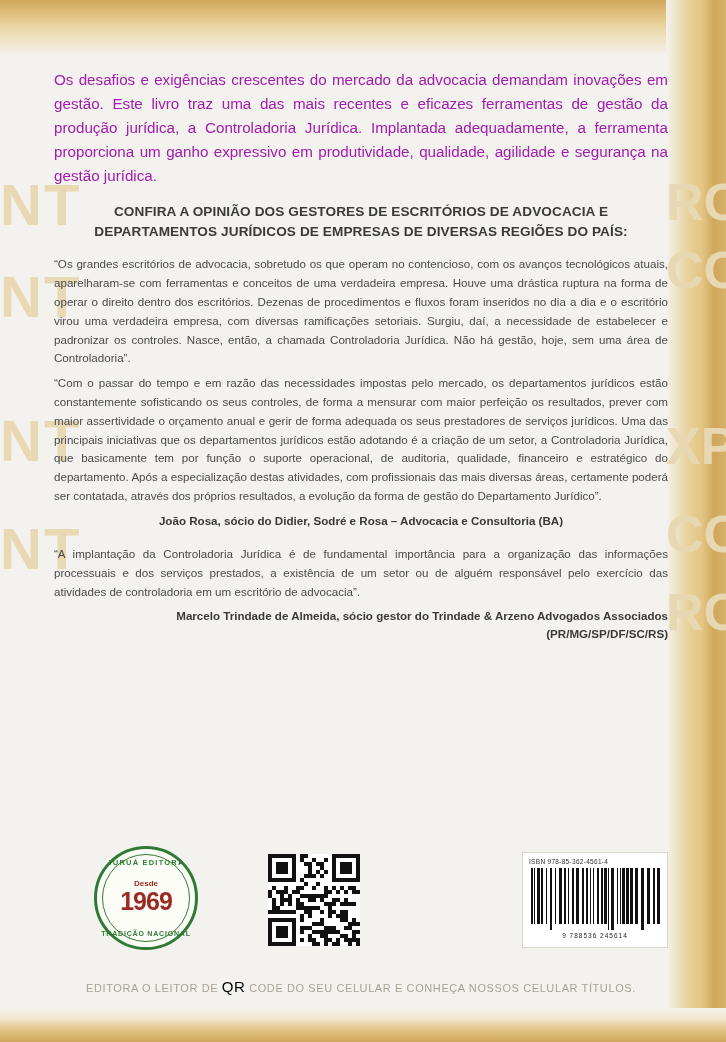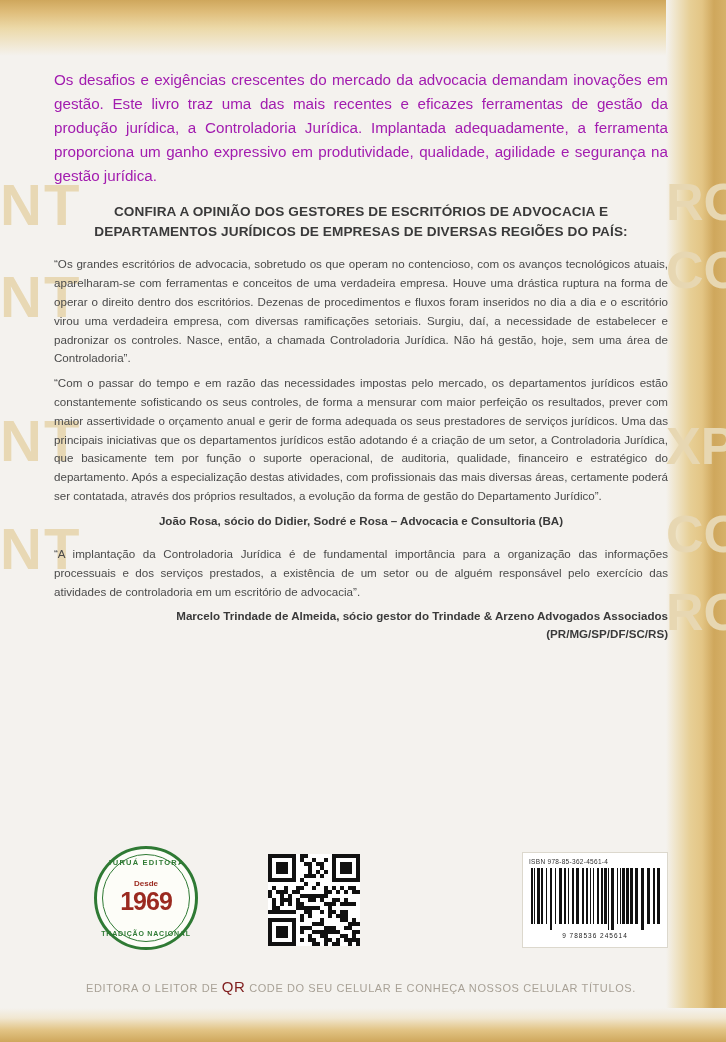--- a/index.html
+++ b/index.html
@@ -243,21 +243,21 @@
     left: 54px;
     right: 58px;
     top: 978px;
     text-align: center;
     font-size: 11px;
     color: #a8a196;
     letter-spacing: .6px;
   }
   .footer-note .qr-word {
     font-size: 15px;
-    color: #7f1d1d;
+    color: #000000;
   }
 </style>
 </head>
 <body>
 
 <div class="cover">
 
   <div class="band-top"></div>
   <div class="band-left"></div>
   <div class="band-right"></div>

